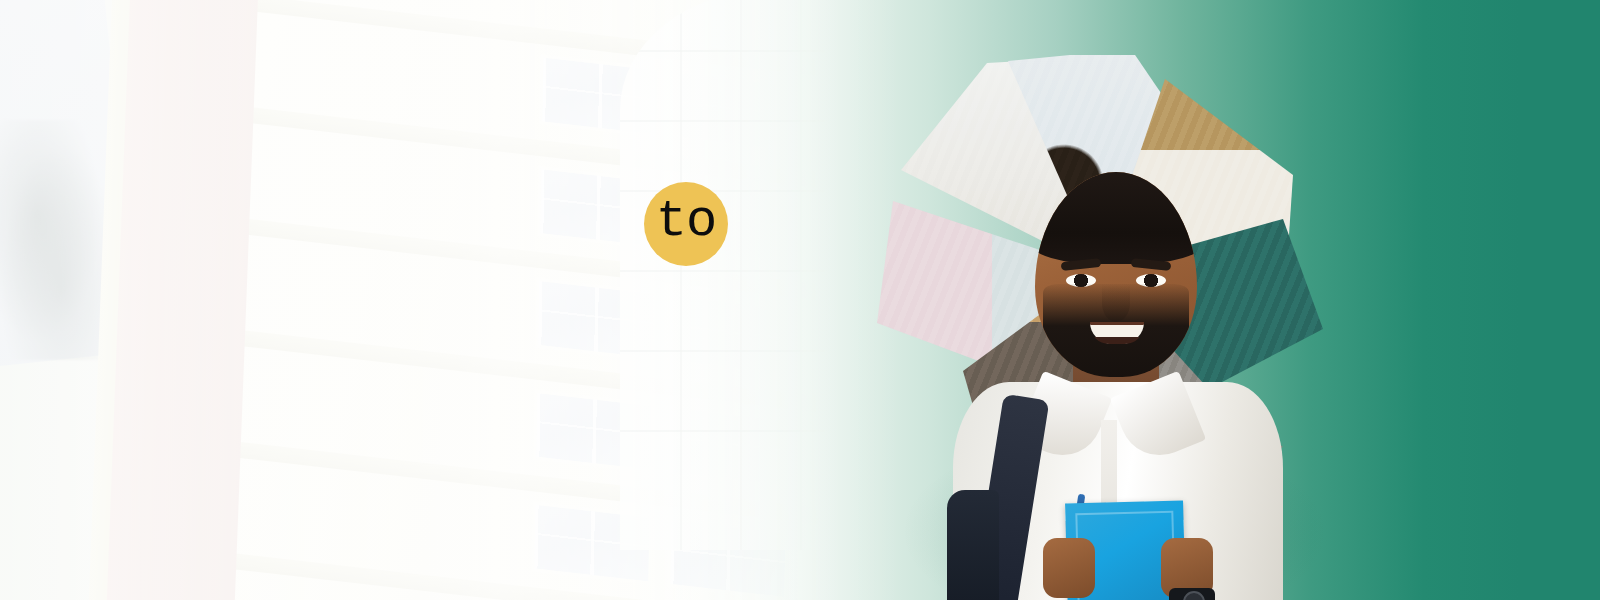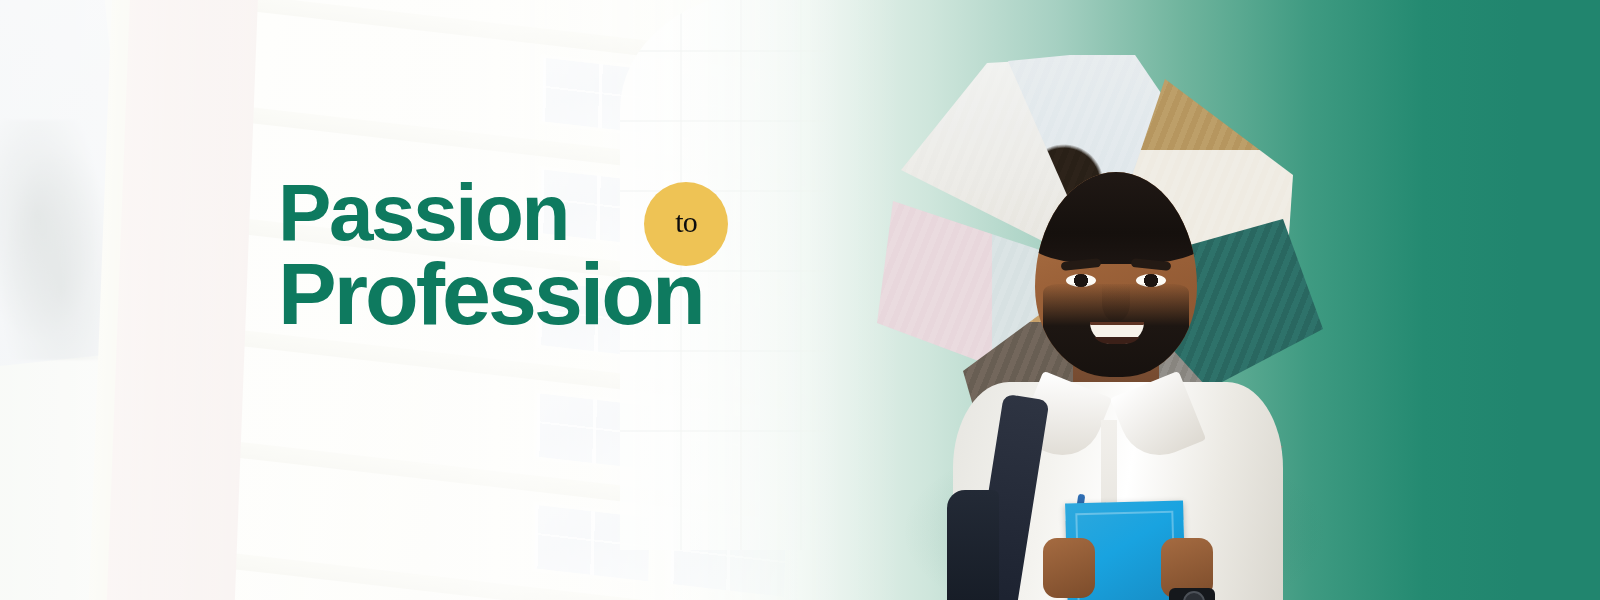--- a/index.html
+++ b/index.html
@@ -118,23 +118,23 @@
   }
   .line-2{font-size:88px;letter-spacing:-3px;margin-top:4px;}
 
   .to-badge{
     position:absolute;left:644px;top:182px;
     width:84px;height:84px;border-radius:50%;
     background:#eec355;
     display:flex;align-items:center;justify-content:center;
   }
   .to-badge span{
-    color:#0d0d0d;font-size:30px;font-weight:500;letter-spacing:-1px;
+    color:#0d0d0d;font-size:52px;font-weight:500;letter-spacing:-1px;
     line-height:1;position:relative;top:-2px;
-    font-family:Liberation Serif, serif;
+    font-family:Liberation Mono, monospace;
   }
 
   .sub-bar{
     position:absolute;left:278px;top:358px;
     width:505px;height:50px;
     background:#1b7f63;
     display:flex;align-items:center;
   }
   .sub-bar span{
     color:#eec355;font-size:35px;font-weight:700;letter-spacing:-1px;
@@ -405,23 +405,19 @@
     <div class="st-strap"></div>
     <div class="st-bagside"></div>
     <div class="st-pen"></div>
     <div class="st-book"></div>
     <div class="st-hand-l"></div>
     <div class="st-hand-r"></div>
     <div class="st-watch"></div>
 
   </div>
 
-  <div class="headline">
-    <span class="line-1">Passion</span>
-    <span class="line-2">Profession</span>
-  </div>
 
   <div class="to-badge">
     <span>to</span>
   </div>
 
 
 </div>
 
 </body></html>

